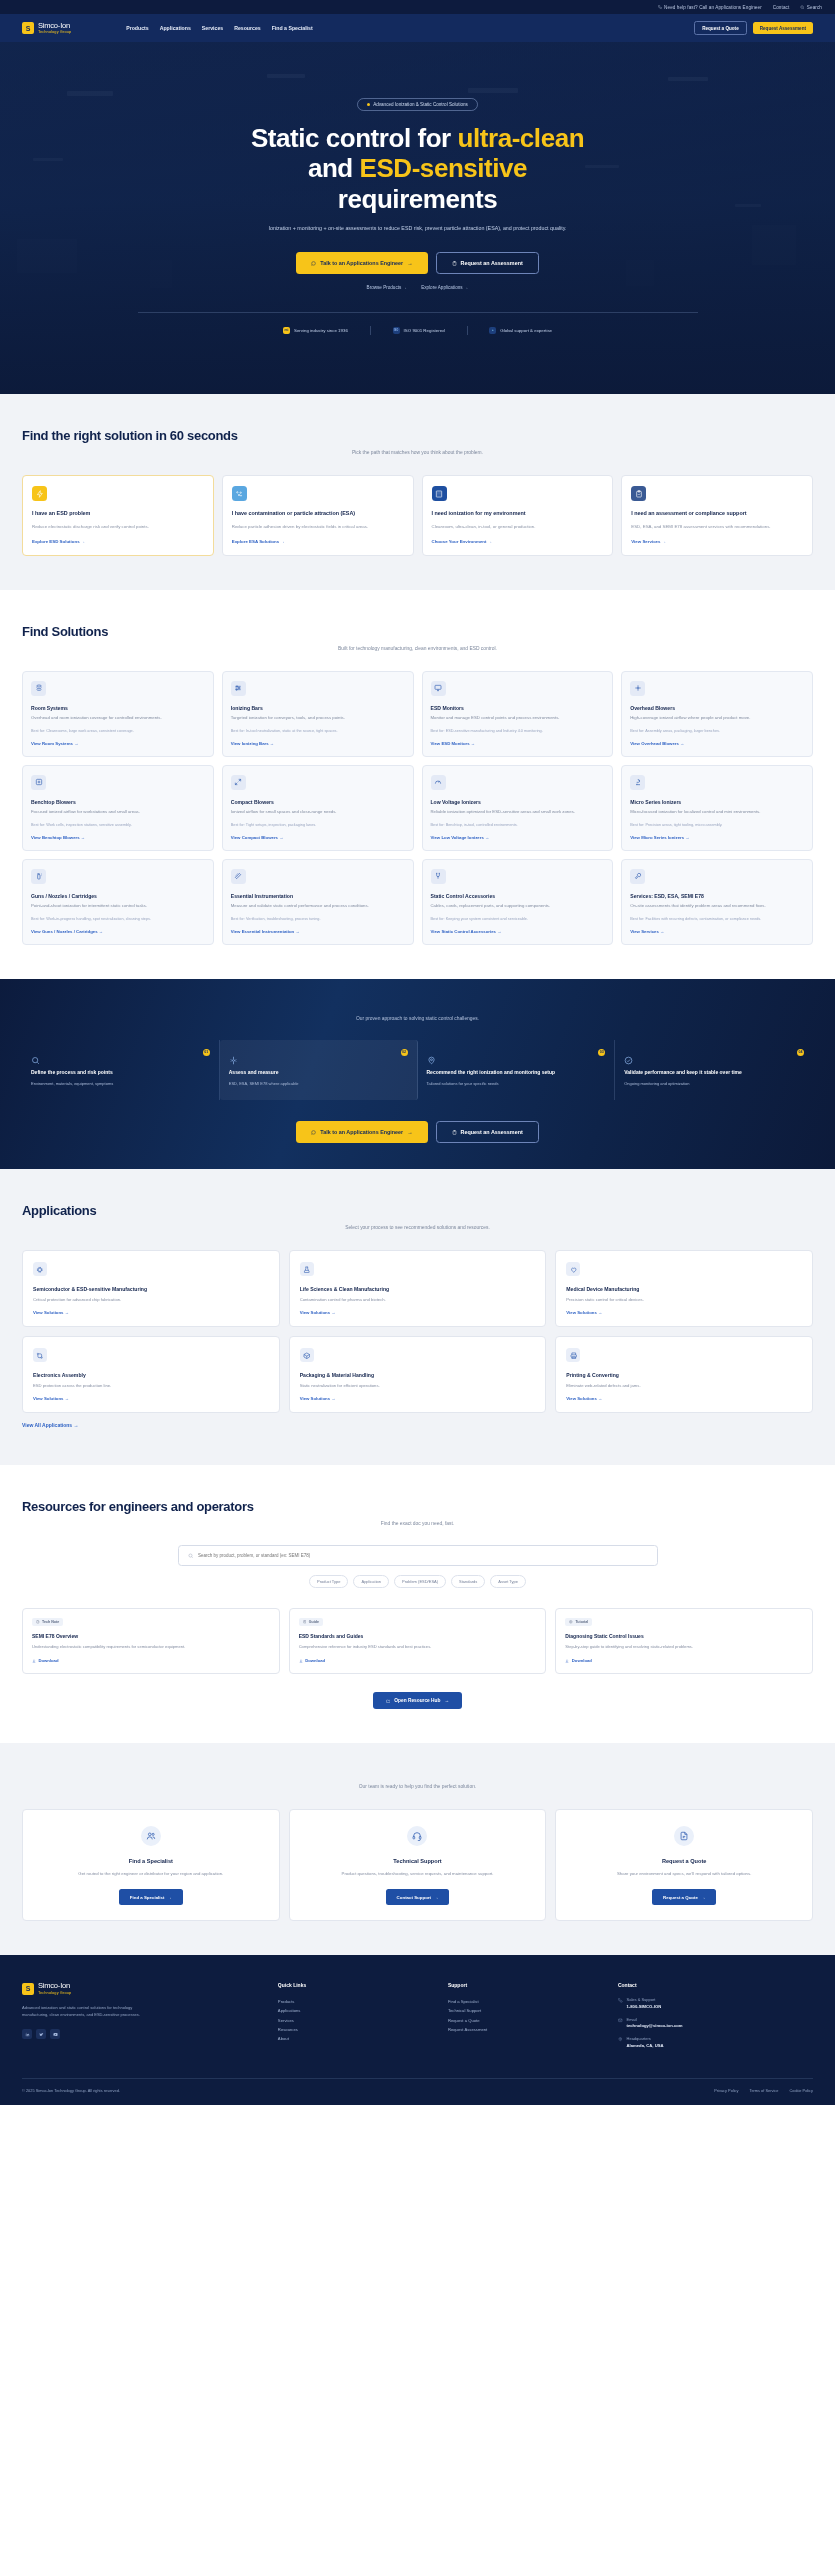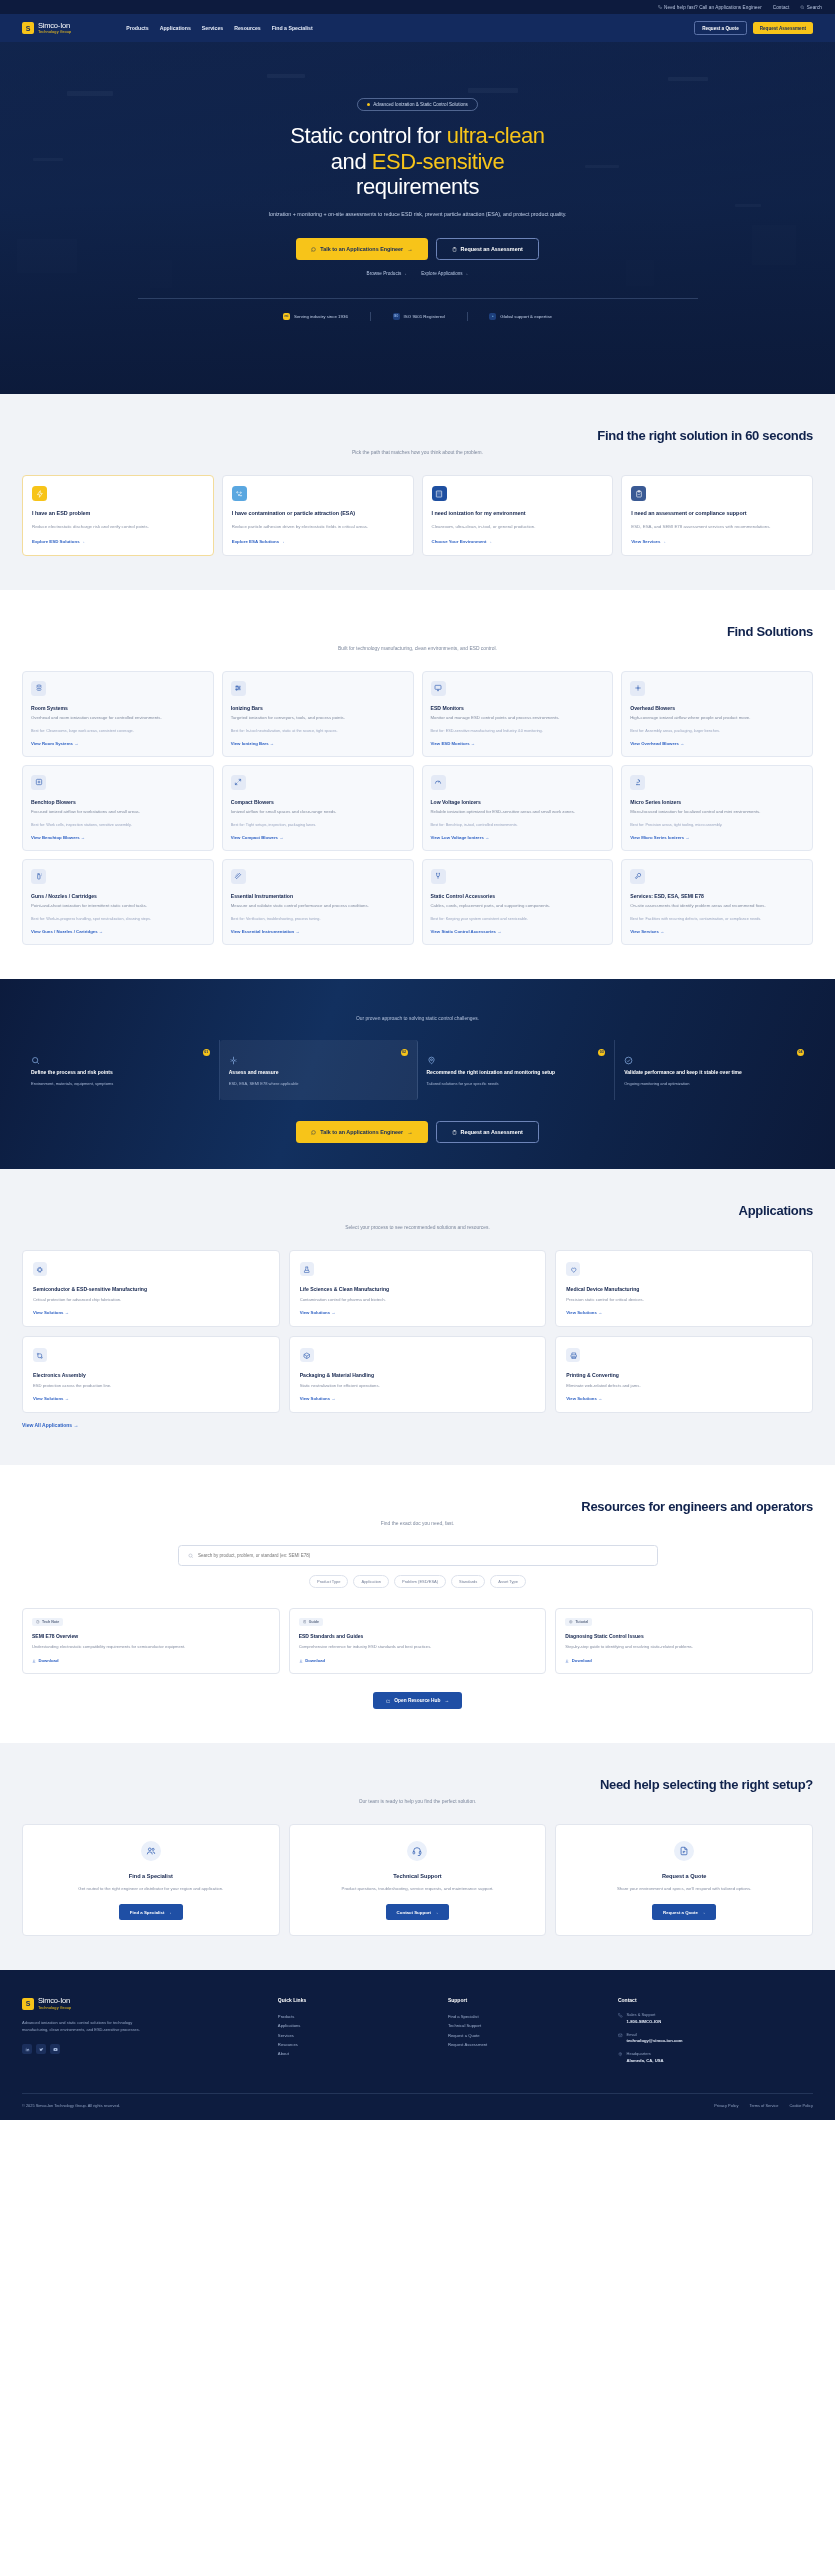--- a/index.html
+++ b/index.html
@@ -68,21 +68,21 @@
     position:absolute; inset:0;
     background:linear-gradient(180deg, rgba(13,27,62,.55) 0%, rgba(15,33,70,.72) 45%, rgba(12,26,58,.93) 100%);
   }
   .hero-inner { position:relative; z-index:3; padding-top:50px; }
   .pill {
     display:inline-flex; align-items:center; gap:3px; border:0.7px solid rgba(160,185,230,.45);
     border-radius:20px; padding:3px 9px; font-size:4.6px; color:#cfdcf2; margin-bottom:12px;
   }
   .pill .dot { width:3px; height:3px; border-radius:50%; background:#f7c419; }
   h1.hero-title {
-    font-size:22px; line-height:1.17; font-weight:normal; color:#fff; letter-spacing:-.45px;
+    font-size:26px; line-height:1.17; font-weight:bold; color:#fff; letter-spacing:-.45px;
   }
   h1.hero-title .hl { color:#f7c419; }
   .hero-sub {
     margin:10px auto 0; max-width:300px; font-size:5.3px; line-height:1.85;
     color:#c3d1ea;
   }
   .hero-ctas { margin-top:18px; display:flex; justify-content:center; gap:8px; }
   .cta-primary {
     background:#f7c419; color:#14295c; font-weight:bold; font-size:5.4px;
     padding:7px 15px; border-radius:3.5px; display:flex; align-items:center; gap:4px;
@@ -101,21 +101,21 @@
   }
   .chip-y { background:#f7c419; color:#14295c; }
   .chip-b { background:#1d3f7d; color:#8fb4ec; }
   .chip-t { background:#1d3f7d; color:#7fc9e8; }
   .trust-sep { width:.7px; height:9px; background:rgba(160,185,230,.26); }
 
   
   .sec { padding:34px 22px; }
   .sec-gray { background:#f1f3f7; }
   .sec-white { background:#fff; }
-  .sec-title { text-align:right; font-size:13px; font-weight:bold; letter-spacing:-.3px; color:#10224c; }
+  .sec-title { text-align:left; font-size:13px; font-weight:bold; letter-spacing:-.3px; color:#10224c; }
   .sec-sub { text-align:center; font-size:4.9px; color:#7c879c; margin-top:7px; }
 
   .grid4 { display:grid; grid-template-columns:repeat(4,1fr); gap:8px; margin-top:20px; }
   .grid3 { display:grid; grid-template-columns:repeat(3,1fr); gap:9px; margin-top:20px; }
 
   
   .path-card {
     background:#fff; border:0.7px solid #e2e6ee; border-radius:4px; padding:10px 9px 11px;
     display:flex; flex-direction:column; min-height:78px;
   }
@@ -797,21 +797,20 @@
   <a class="hub-btn">
     <svg viewBox="0 0 24 24">
         <path d="M3 7a2 2 0 012-2h4l2 2h8a2 2 0 012 2v8a2 2 0 01-2 2H5a2 2 0 01-2-2z"></path>
       </svg>
     <span>Open Resource Hub</span>
     <span>→</span>
   </a>
 </section>
 
 <section class="sec sec-gray">
-  <h2 class="sec-title">Need help selecting the right setup?</h2>
   <p class="sec-sub">Our team is ready to help you find the perfect solution.</p>
   <div class="grid3" id="help-grid">
       <div class="help-card">
         <span class="help-ic">
           <svg viewBox="0 0 24 24">
             <circle cx="9" cy="8" r="3.2"></circle>
             <path d="M3 20a6 6 0 0112 0"></path>
             <circle cx="17" cy="8" r="2.5"></circle>
             <path d="M16 14a5 5 0 015 5"></path>
           </svg>

